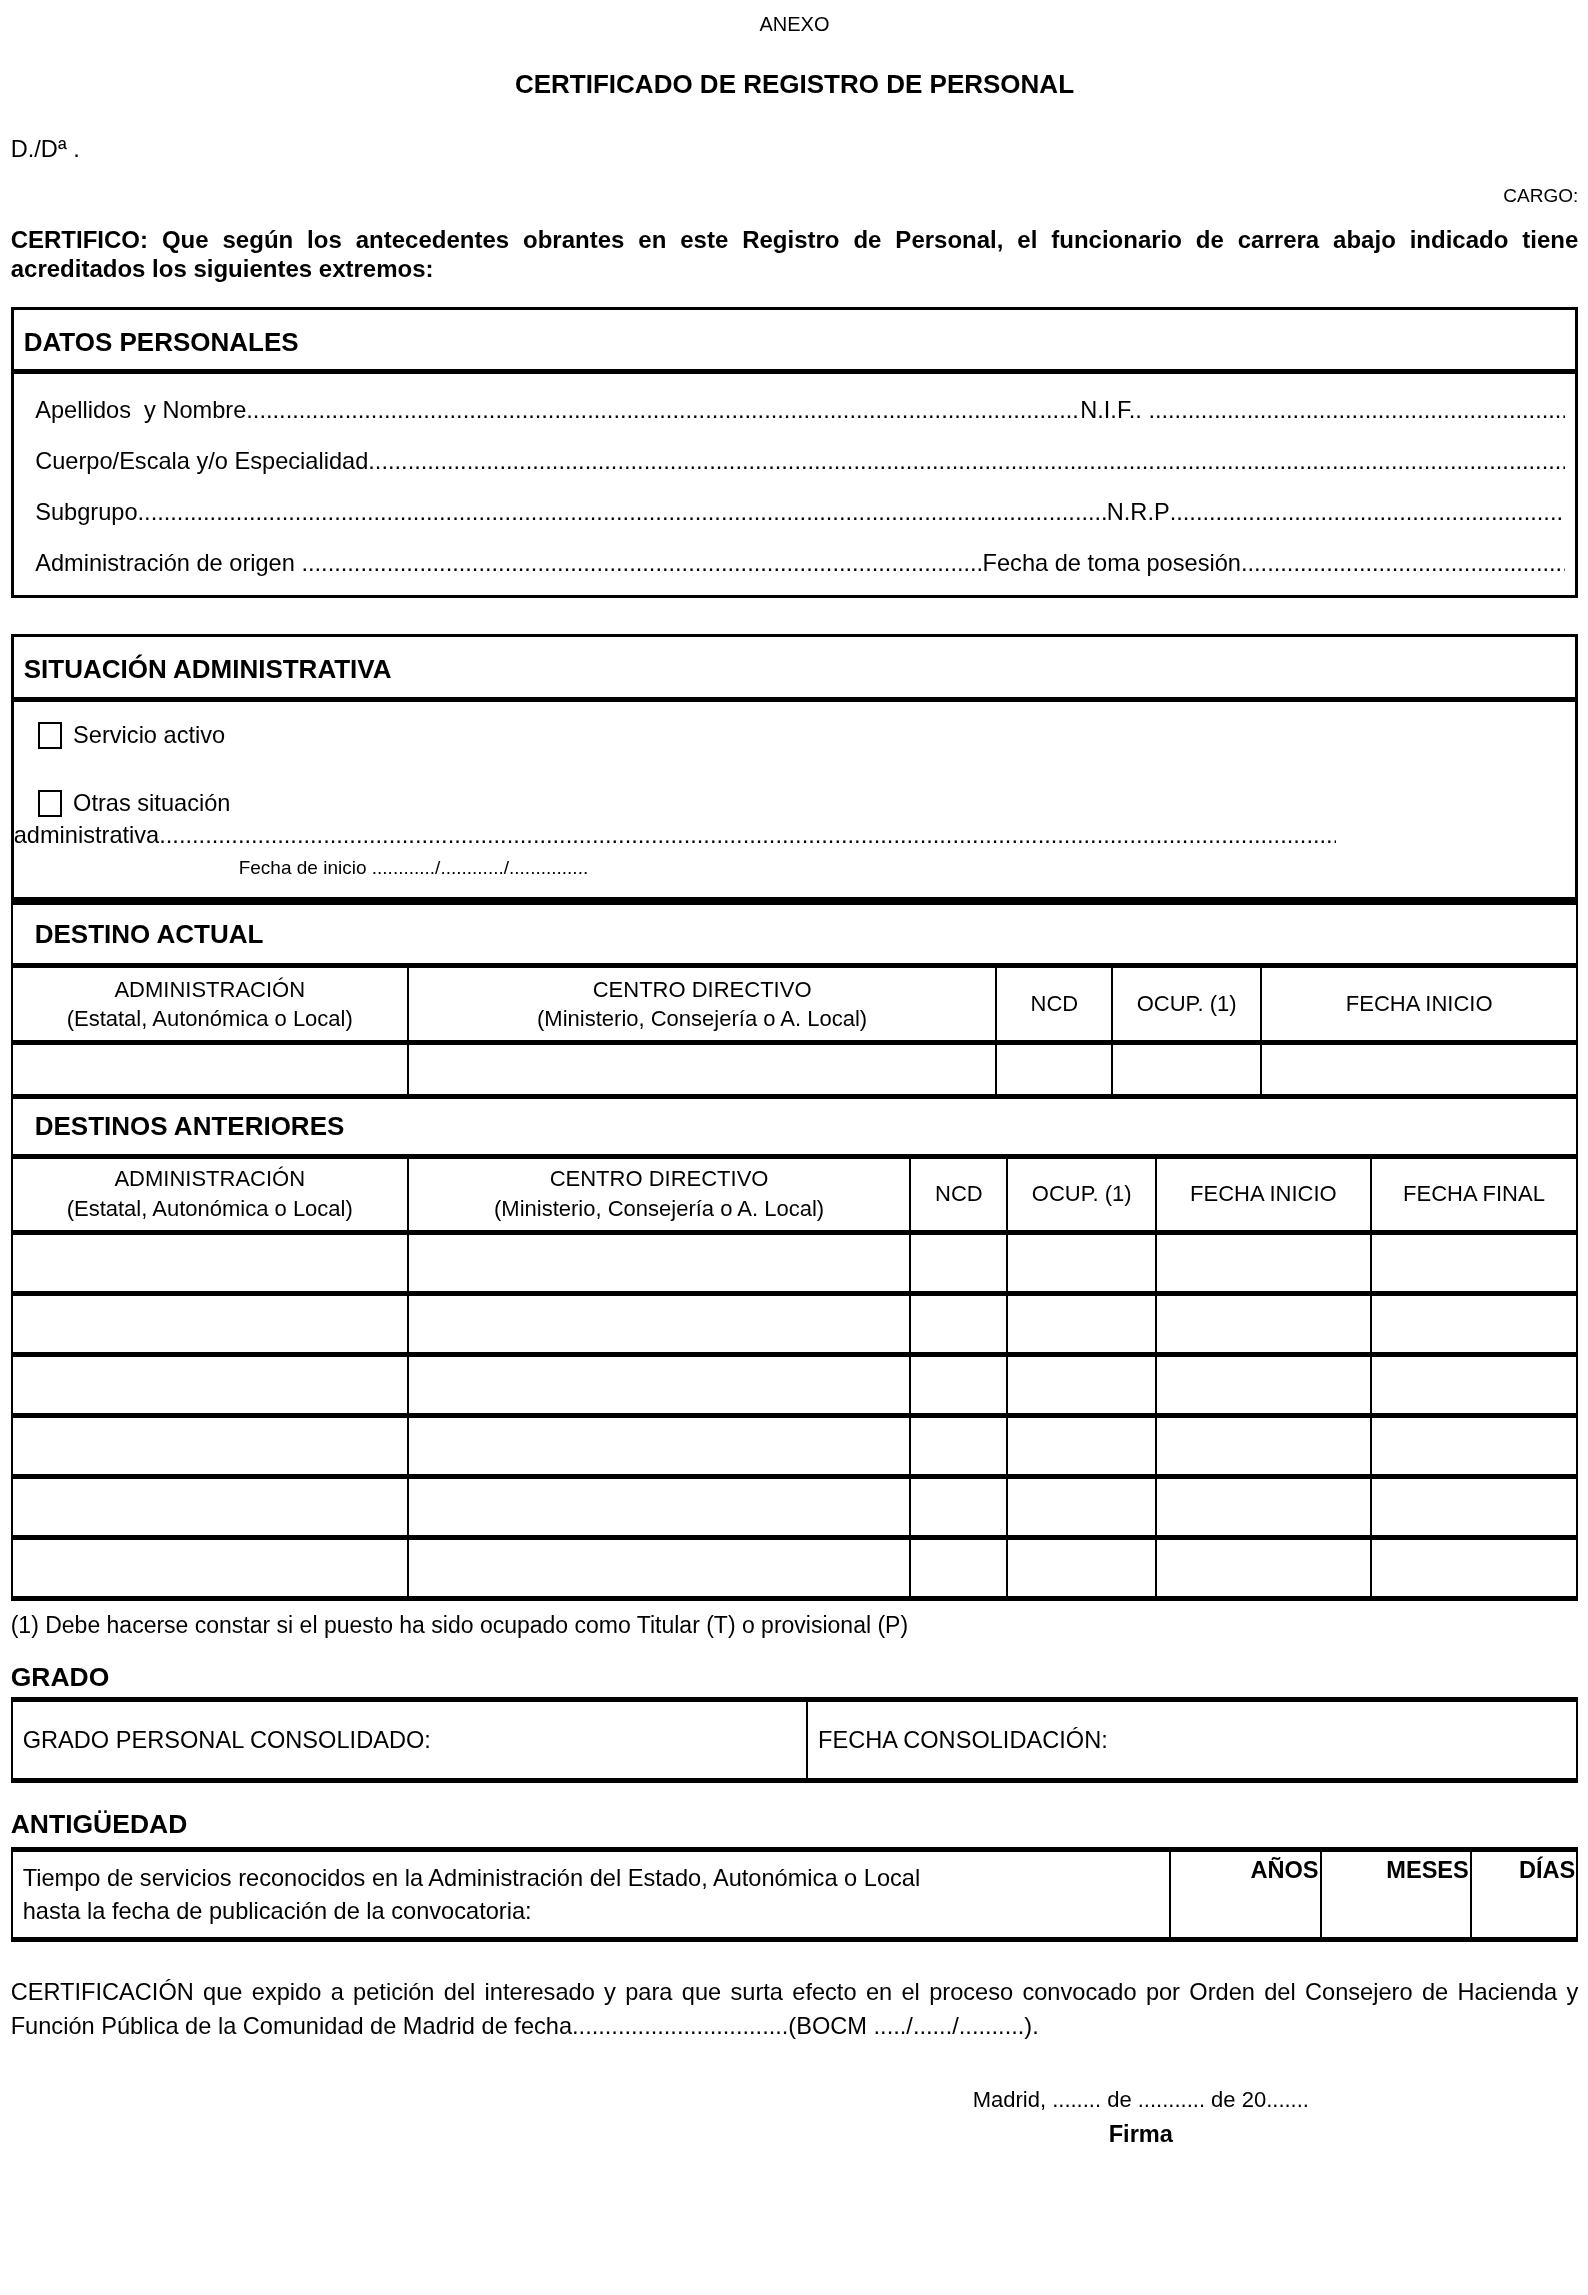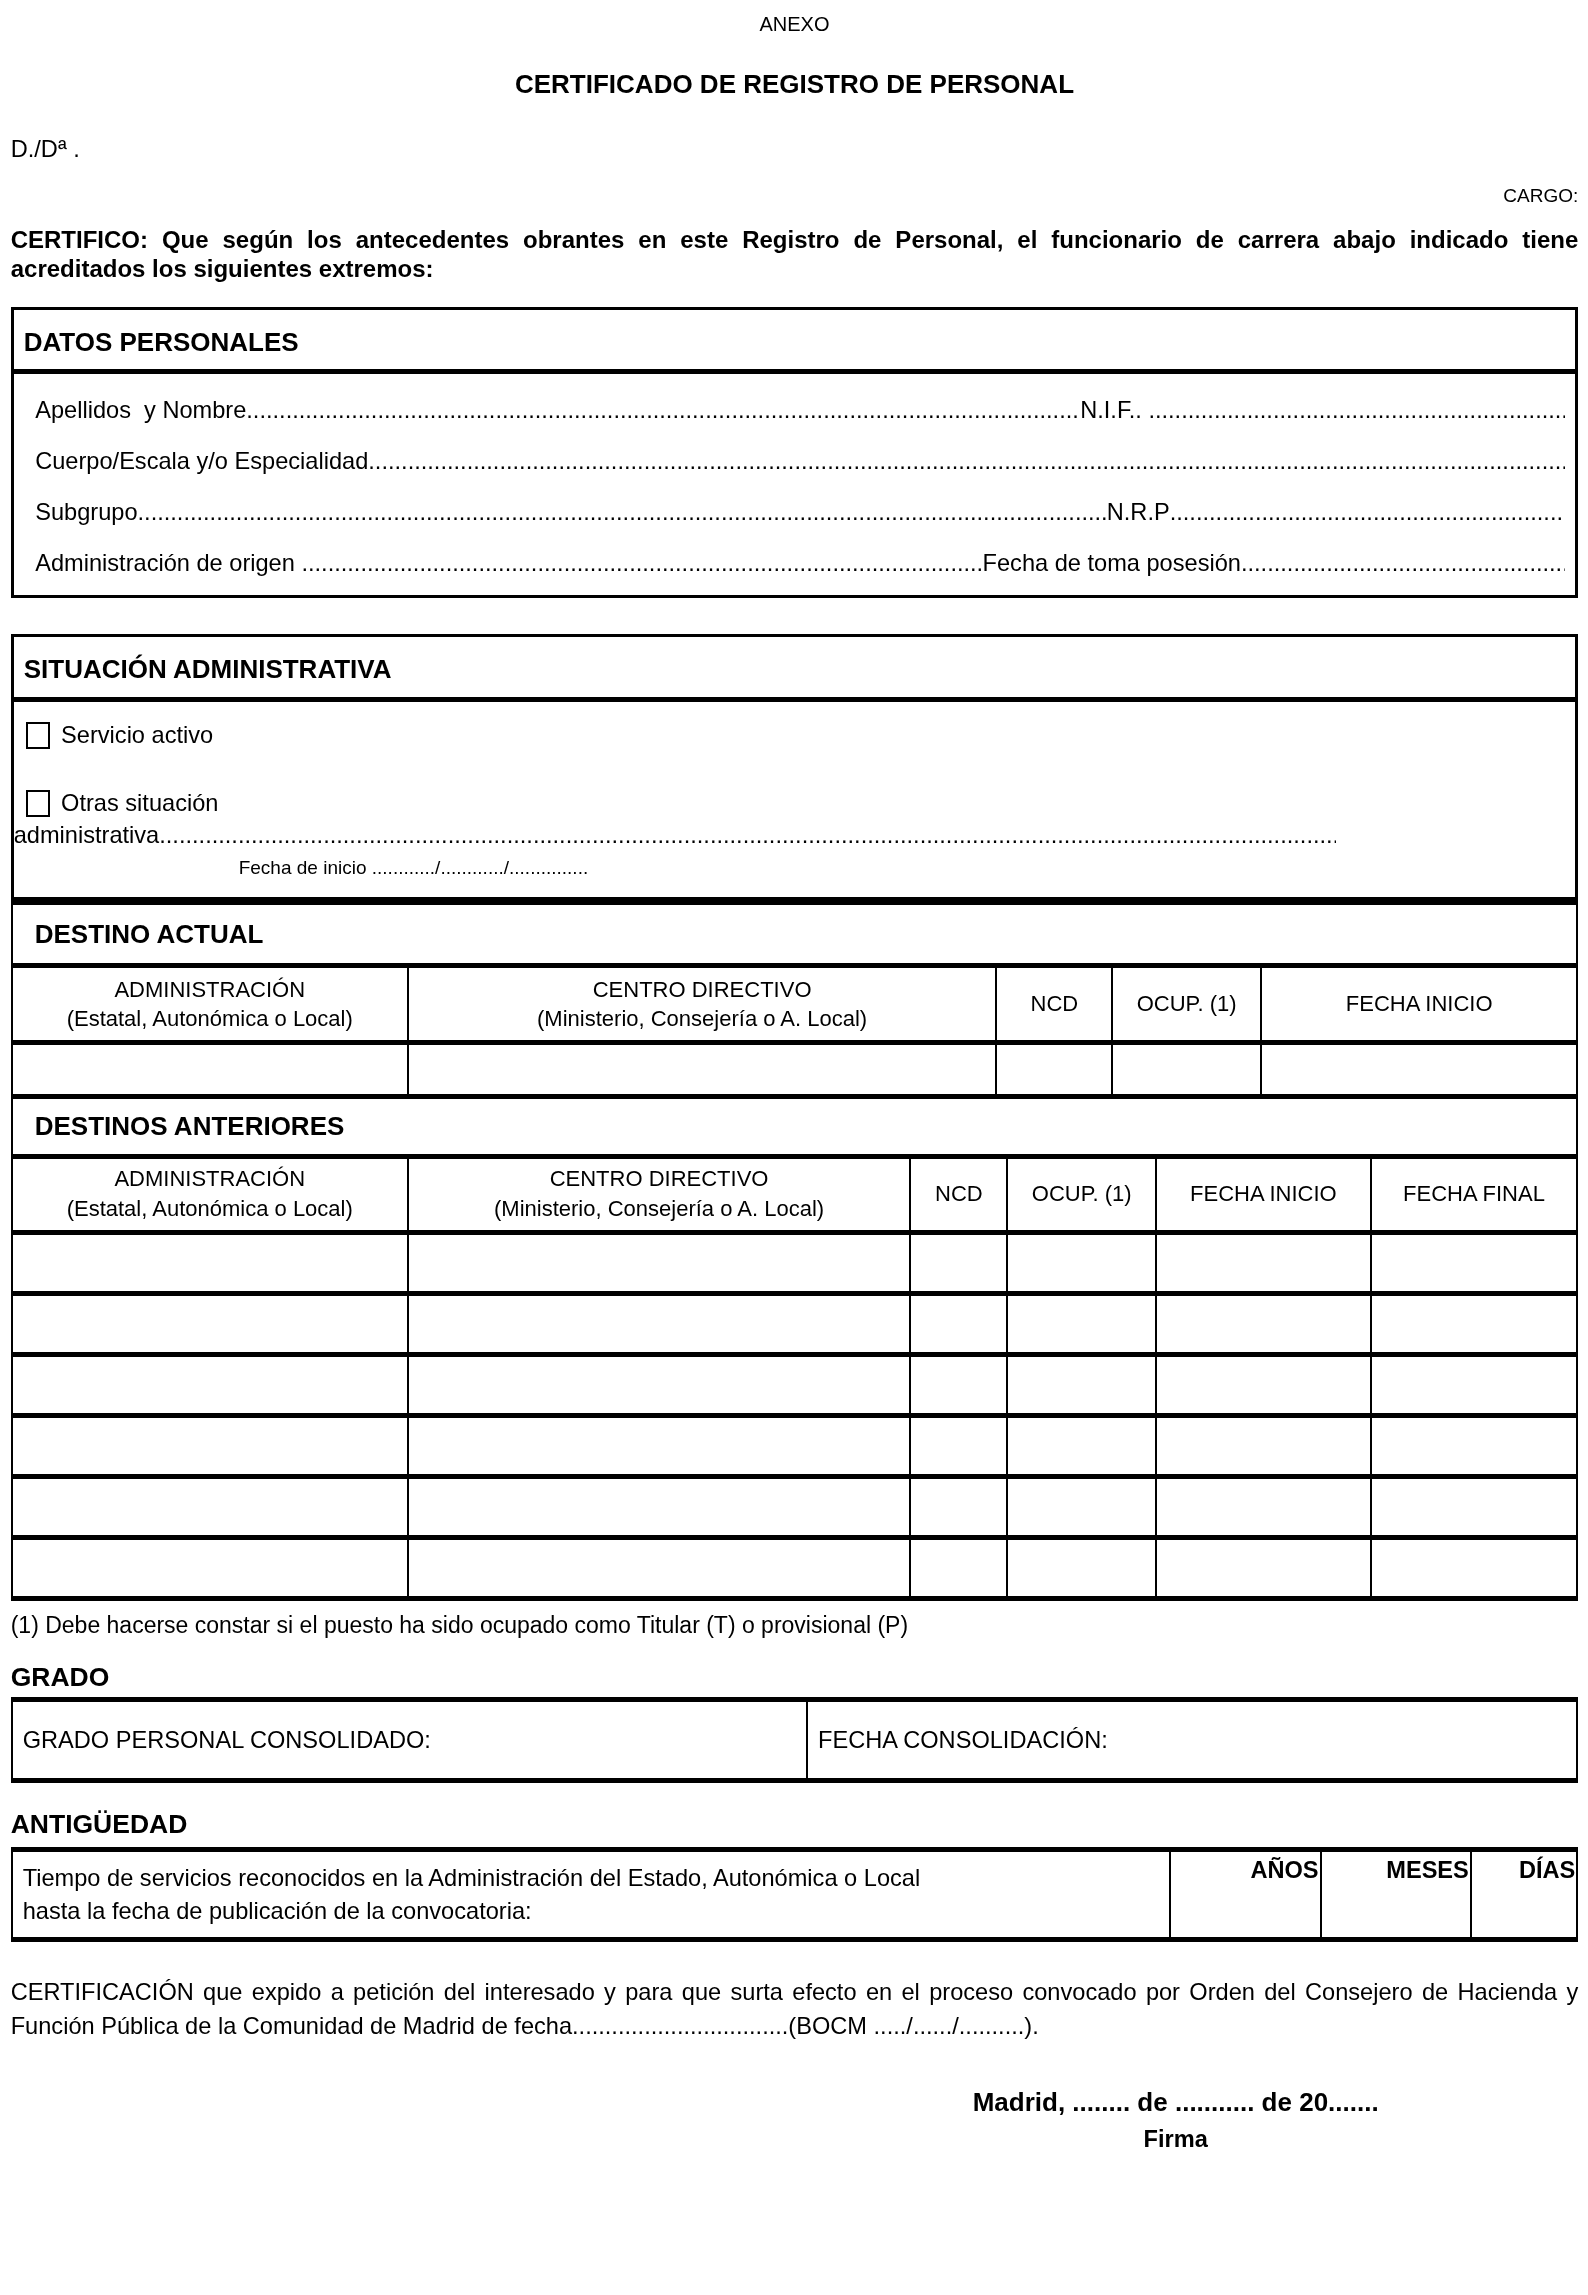--- a/index.html
+++ b/index.html
@@ -27,21 +27,21 @@
   .dotline{display:flex;align-items:baseline;font-size:23.6px;padding:0 10px 0 21.5px;margin-top:24px;white-space:pre;}
   .dotline:first-child{margin-top:23px;}
   .lbl{flex:none;white-space:pre;}
   .fill{overflow:hidden;white-space:nowrap;min-width:0;}
   .f10{flex:1 1 0;}
   .f20{flex:2.0 1 0;}
   .f21{flex:2.1 1 0;}
   .f24{flex:2.45 1 0;}
 
   
-  .check-row{display:flex;align-items:center;font-size:23.6px;margin-left:12px;}
+  .check-row{display:flex;align-items:center;font-size:23.6px;margin-left:24px;}
   .cr1{margin-top:20px;}
   .cr2{margin-top:41px;}
   .cb{width:20px;height:23px;border:2.1px solid #000;display:inline-block;margin-right:11.4px;flex:none;background:#fff;}
   .adm-line{display:flex;align-items:baseline;font-size:23.6px;margin-top:5px;white-space:pre;}
   .adm-line .fixfill{flex:0 0 1177px;overflow:hidden;white-space:nowrap;}
   .fecha-inicio{font-size:19px;margin:8.6px 0 0 225px;white-space:pre;}
 
   
   table.grid{width:100%;border-collapse:collapse;table-layout:fixed;}
   table.grid td{border:2.9px solid #000;border-top-width:5.7px;border-bottom-width:5.7px;overflow:hidden;}
@@ -67,21 +67,21 @@
   table.grado-t td{font-size:23.6px;vertical-align:middle;padding-left:10px;height:74px;}
 
   table.antig-t{margin-top:7.2px;}
   table.antig-t td{height:76px;}
   td.antig-label{font-size:23.6px;vertical-align:bottom;padding:0 0 8.6px 10px;line-height:1.4;}
   td.antig-col{font-size:23.6px;font-weight:bold;text-align:right;vertical-align:top;padding-top:4.3px;padding-left:16px;}
 
   .certificacion{font-size:23.6px;text-align:justify;margin-top:33px;line-height:1.45;}
 
   .sign{margin-left:962px;margin-top:44px;width:max-content;text-align:center;}
-  .sign .madrid{font-size:26px;font-weight:bold;white-space:pre;}
+  .sign .madrid{font-size:22px;font-weight:normal;white-space:pre;}
   .sign .firma{font-size:23.6px;font-weight:bold;margin-top:7.2px;}
 </style>
 </head>
 <body>
 
 <div class="page">
 
   <div class="anexo">ANEXO</div>
   <div class="doc-title">CERTIFICADO DE REGISTRO DE PERSONAL</div>
   <div class="dda">D./Dª .</div>

